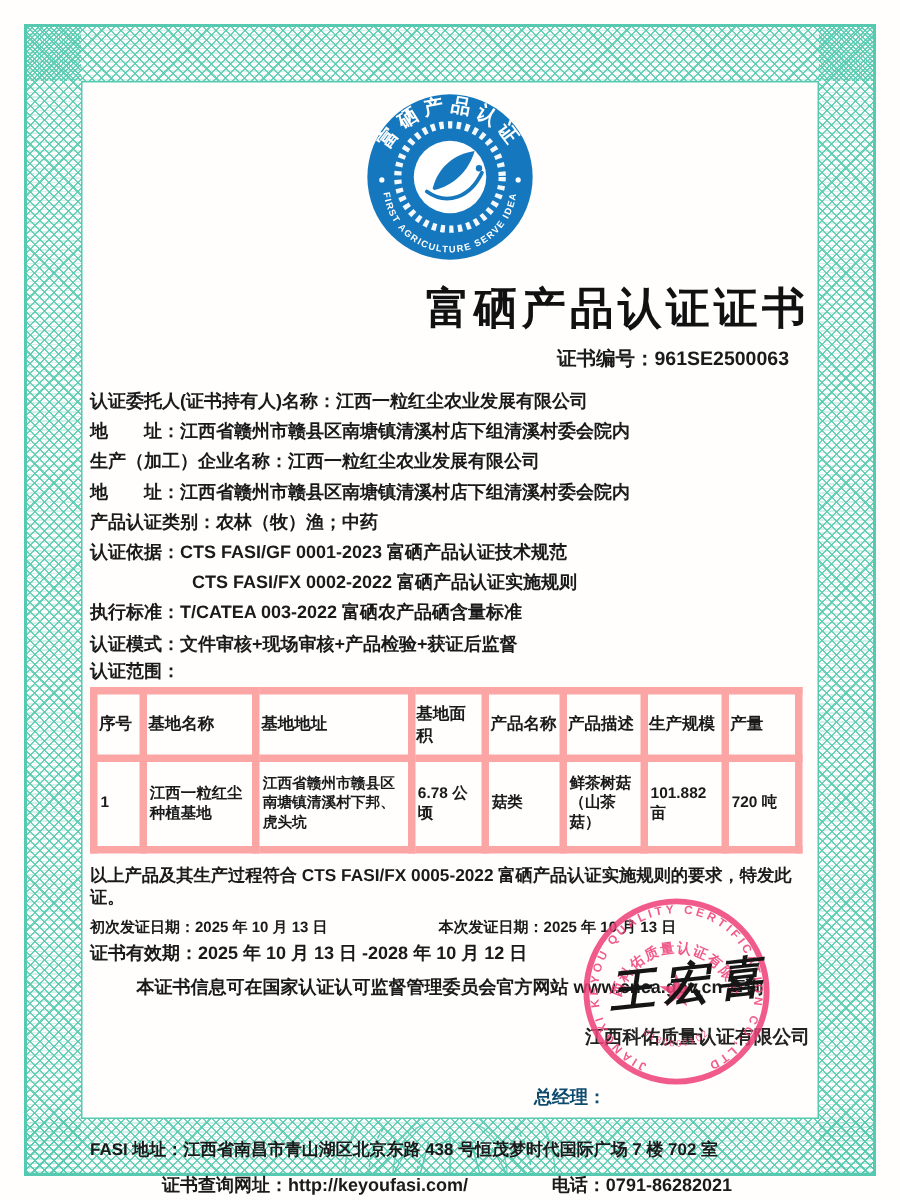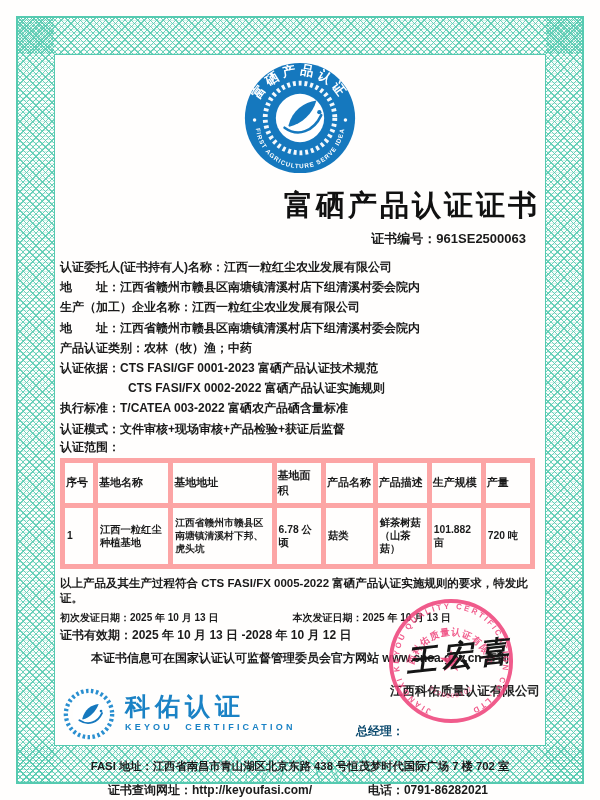--- a/index.html
+++ b/index.html
@@ -37,21 +37,21 @@
   .dates-row{margin-top:5px;font-size:10px;font-weight:700;display:flex;gap:74px;}
   .valid-row{margin-top:2px;font-size:12px;font-weight:700;}
   .query{margin-top:6px;text-align:center;font-size:12px;font-weight:700;}
   .issuer{position:relative;height:72px;margin-top:4px;}
   .issuer-left{position:absolute;left:2px;top:8px;display:flex;align-items:center;}
   .keyou-text{margin-left:9px;}
   .keyou-cn{font-size:25px;font-weight:900;color:#1a82c5;letter-spacing:5px;line-height:26px;}
   .keyou-en{font-size:9px;font-weight:700;color:#1a82c5;letter-spacing:3.2px;margin-top:2px;}
   .issuer-company{position:absolute;right:0;top:4px;font-size:12.5px;font-weight:600;color:#222;}
   .gm-label{position:absolute;left:296px;top:44px;font-size:12px;font-weight:700;color:#0c4a6e;}
-  .footer-addr{margin-top:8px;text-align:center;font-size:11.3px;font-weight:700;}
+  .footer-addr{margin-top:8px;text-align:left;font-size:11.3px;font-weight:700;}
   .footer-row{margin-top:8px;display:flex;justify-content:space-between;padding:0 52px 0 48px;
               font-size:12px;font-weight:700;text-align:right;}
   
   .seal{position:absolute;left:386px;top:596px;opacity:.85;pointer-events:none;}
   .signature{position:absolute;left:396px;top:636px;width:128px;text-align:center;
              font-size:30px;font-weight:700;font-style:italic;color:#151515;
              letter-spacing:6px;transform:rotate(-6deg);
              font-family:"DejaVu Serif","Liberation Serif",serif;}
 </style>
 </head>
@@ -156,33 +156,20 @@
 
     <div class="dates-row">
       <span><span>初次发证日期：</span><span>2025 年 10 月 13 日</span></span>
       <span><span>本次发证日期：</span><span>2025 年 10 月 13 日</span></span>
     </div>
     <div class="valid-row"><span>证书有效期：</span><span>2025 年 10 月 13 日 -2028 年 10 月 12 日</span></div>
 
     <p class="query">本证书信息可在国家认证认可监督管理委员会官方网站 www.cnca.gov.cn 查询</p>
 
     <div class="issuer">
-      <div class="issuer-left">
-        <svg width="54" height="54" viewBox="0 0 56 56">
-          <circle cx="28" cy="28" r="24" fill="none" stroke="#2a8fd0" stroke-width="4.5" stroke-dasharray="2.6 2.6"></circle>
-          <circle cx="28" cy="28" r="16.5" fill="#ffffff"></circle>
-          <path d="M21 33 C23.5 23 30 18.5 38 17.5 C35 26 28.5 31.5 21.5 33.8 Z" fill="#1578be"></path>
-          <path d="M18 34.5 C27 40.5 37 37 41.5 27" fill="none" stroke="#1578be" stroke-width="1.9" stroke-linecap="round"></path>
-          <circle cx="40.5" cy="25" r="1.4" fill="#1578be"></circle>
-        </svg>
-        <div class="keyou-text">
-          <div class="keyou-cn">科佑认证</div>
-          <div class="keyou-en">KEYOU　CERTIFICATION</div>
-        </div>
-      </div>
       <div class="issuer-company">江西科佑质量认证有限公司</div>
       <div class="gm-label">总经理：</div>
     </div>
 
     <div class="footer-addr">FASI 地址：江西省南昌市青山湖区北京东路 438 号恒茂梦时代国际广场 7 楼 702 室</div>
 
     <div class="footer-row">
       <span><span>证书查询网址：</span><span>http://keyoufasi.com/</span></span>
       <span><span>电话：</span><span>0791-86282021</span></span>
     </div>

